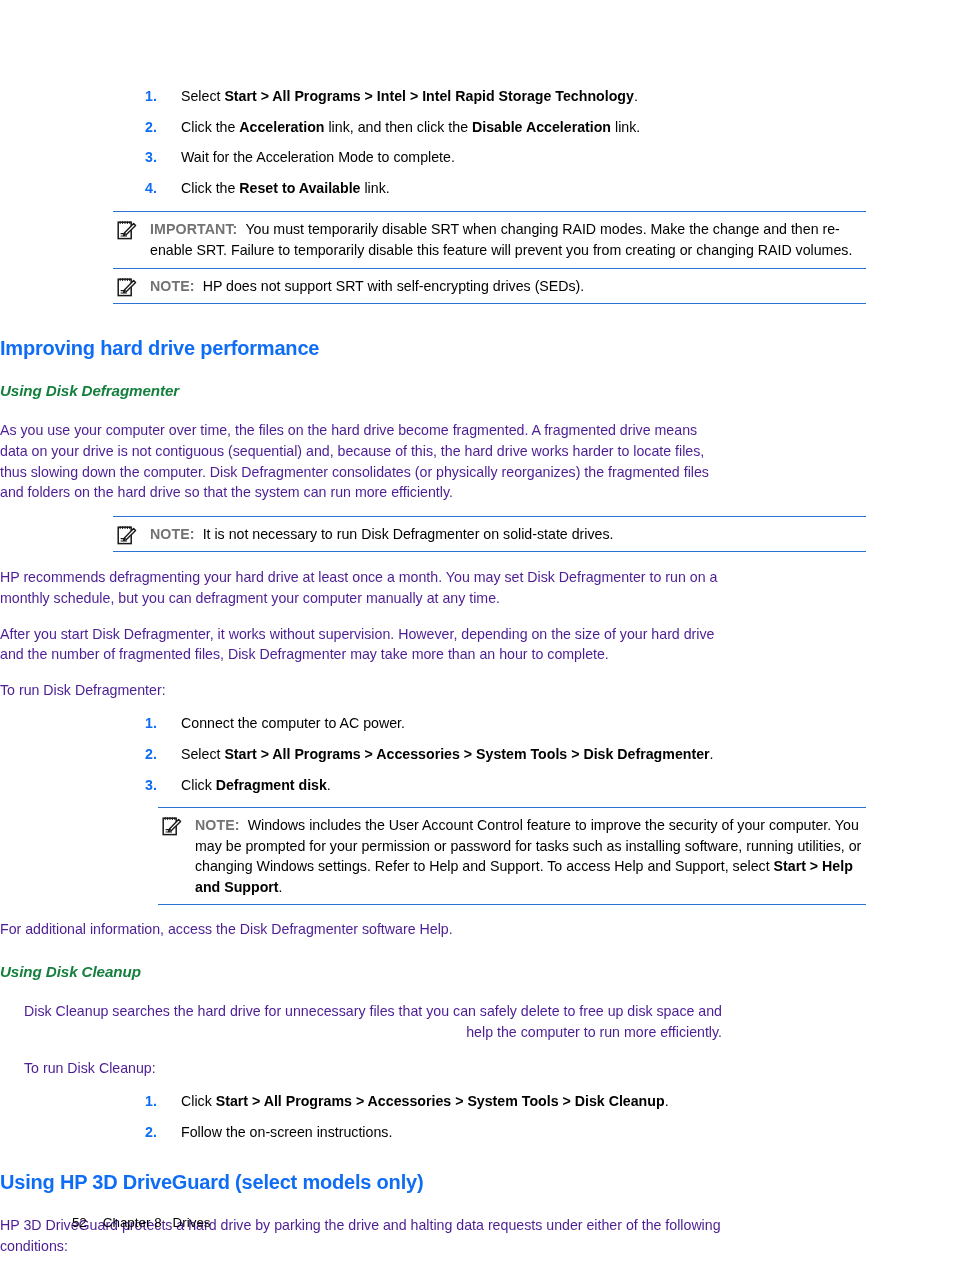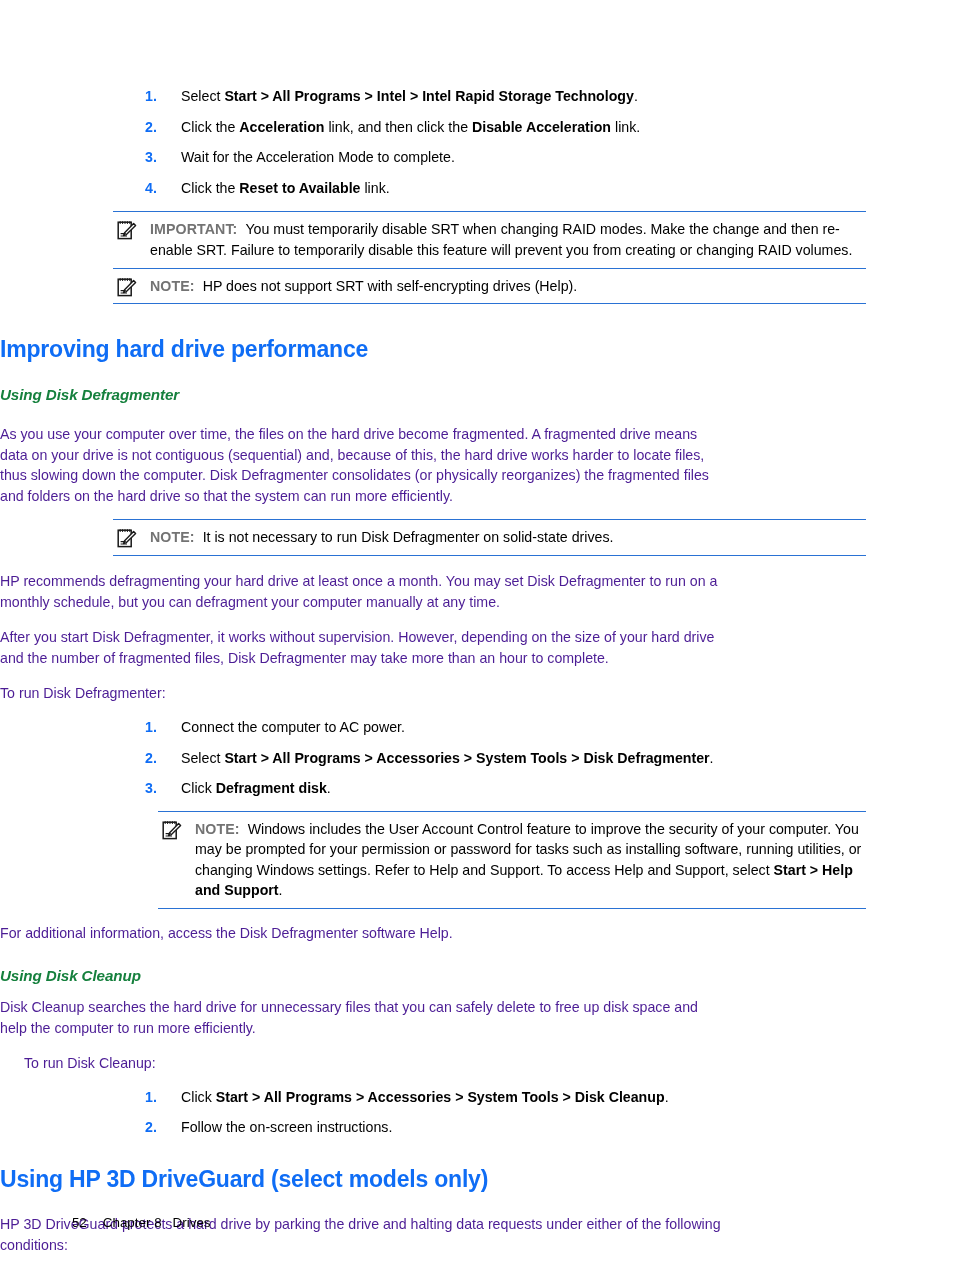--- a/index.html
+++ b/index.html
@@ -29,21 +29,21 @@
     left: 0;
     top: 86px;
     width: 954px;
   }
   .indent-head { margin-left: 68px; }     
   .indent-body { margin-left: 145px; }    
   .body-width  { width: 722px; }
 
   
   h1.sect {
-    font-size: 23px;
+    font-size: 20px;
     font-weight: bold;
     color: #0f6df5;
     margin: 0;
     padding: 0;
     letter-spacing: -0.2px;
     line-height: 1.2;
   }
   h2.sub {
     font-size: 15.2px;
     font-weight: bold;
@@ -171,21 +171,21 @@
       <span class="icon">
         <svg width="20" height="21" viewBox="0 0 20 21" xmlns="http://www.w3.org/2000/svg">
           <rect x="1.2" y="2.2" width="13" height="16.4" fill="#ffffff" stroke="#1a1a1a" stroke-width="1.5"></rect>
           <path d="M3.2 1.2 L3.2 4.0 M5.6 1.2 L5.6 4.0 M8.0 1.2 L8.0 4.0 M10.4 1.2 L10.4 4.0 M12.8 1.2 L12.8 4.0" stroke="#1a1a1a" stroke-width="1"></path>
           <path d="M3.6 13.6 h5.2 M3.6 16.0 h6.4" stroke="#1a1a1a" stroke-width="1.2"></path>
           <path d="M16.6 3.4 L18.6 5.4 L9.4 14.6 L6.6 15.6 L7.6 12.8 Z" fill="#ffffff" stroke="#1a1a1a" stroke-width="1.4" stroke-linejoin="round"></path>
           <path d="M7.6 12.8 L9.4 14.6" stroke="#1a1a1a" stroke-width="1"></path>
         </svg>
       </span>
       <div class="txt">
-        <span class="kw">NOTE:</span><span class="gap-after-kw"></span><span>HP does not support SRT with self-encrypting drives (Help).</span>
+        <span class="kw">NOTE:</span><span class="gap-after-kw"></span><span>HP does not support SRT with self-encrypting drives (SEDs).</span>
       </div>
     </div>
 
     <h1 class="sect indent-head" style="margin-top:32px;">Improving hard drive performance</h1>
 
     <h2 class="sub indent-head" style="margin-top:22px;">Using Disk Defragmenter</h2>
 
     <p class="para indent-body body-width" style="margin-top:20px;">As you use your computer over time, the files on the hard drive become fragmented. A fragmented drive means data on your drive is not contiguous (sequential) and, because of this, the hard drive works harder to locate files, thus slowing down the computer. Disk Defragmenter consolidates (or physically reorganizes) the fragmented files and folders on the hard drive so that the system can run more efficiently.</p>
 
     <div class="adm adm-outer" style="margin-top:13px;">
@@ -236,21 +236,21 @@
       </span>
       <div class="txt">
         <span class="kw">NOTE:</span><span class="gap-after-kw"></span><span>Windows includes the User Account Control feature to improve the security of your computer. You may be prompted for your permission or password for tasks such as installing software, running utilities, or changing Windows settings. Refer to Help and Support. To access Help and Support, select <b>Start &gt; Help and Support</b>.</span>
       </div>
     </div>
 
     <p class="para indent-body body-width" style="margin-top:14px;">For additional information, access the Disk Defragmenter software Help.</p>
 
     <h2 class="sub indent-head" style="margin-top:23px;">Using Disk Cleanup</h2>
 
-    <p class="para indent-body body-width" style="margin-top:12px;">Disk Cleanup searches the hard drive for unnecessary files that you can safely delete to free up disk space and help the computer to run more efficiently.</p>
+    <p class="para indent-body body-width" style="margin-top:20px;text-align:right;">Disk Cleanup searches the hard drive for unnecessary files that you can safely delete to free up disk space and help the computer to run more efficiently.</p>
 
     <p class="para indent-body body-width" style="margin-top:15px;padding-left:24px;">To run Disk Cleanup:</p>
 
     <div class="olist" style="margin-top:13px;">
       <div class="oitem" style="margin-bottom:10px;">
         <span class="num">1.</span>
         <span>Click <b>Start &gt; All Programs &gt; Accessories &gt; System Tools &gt; Disk Cleanup</b>.</span>
       </div>
       <div class="oitem">
         <span class="num">2.</span>

